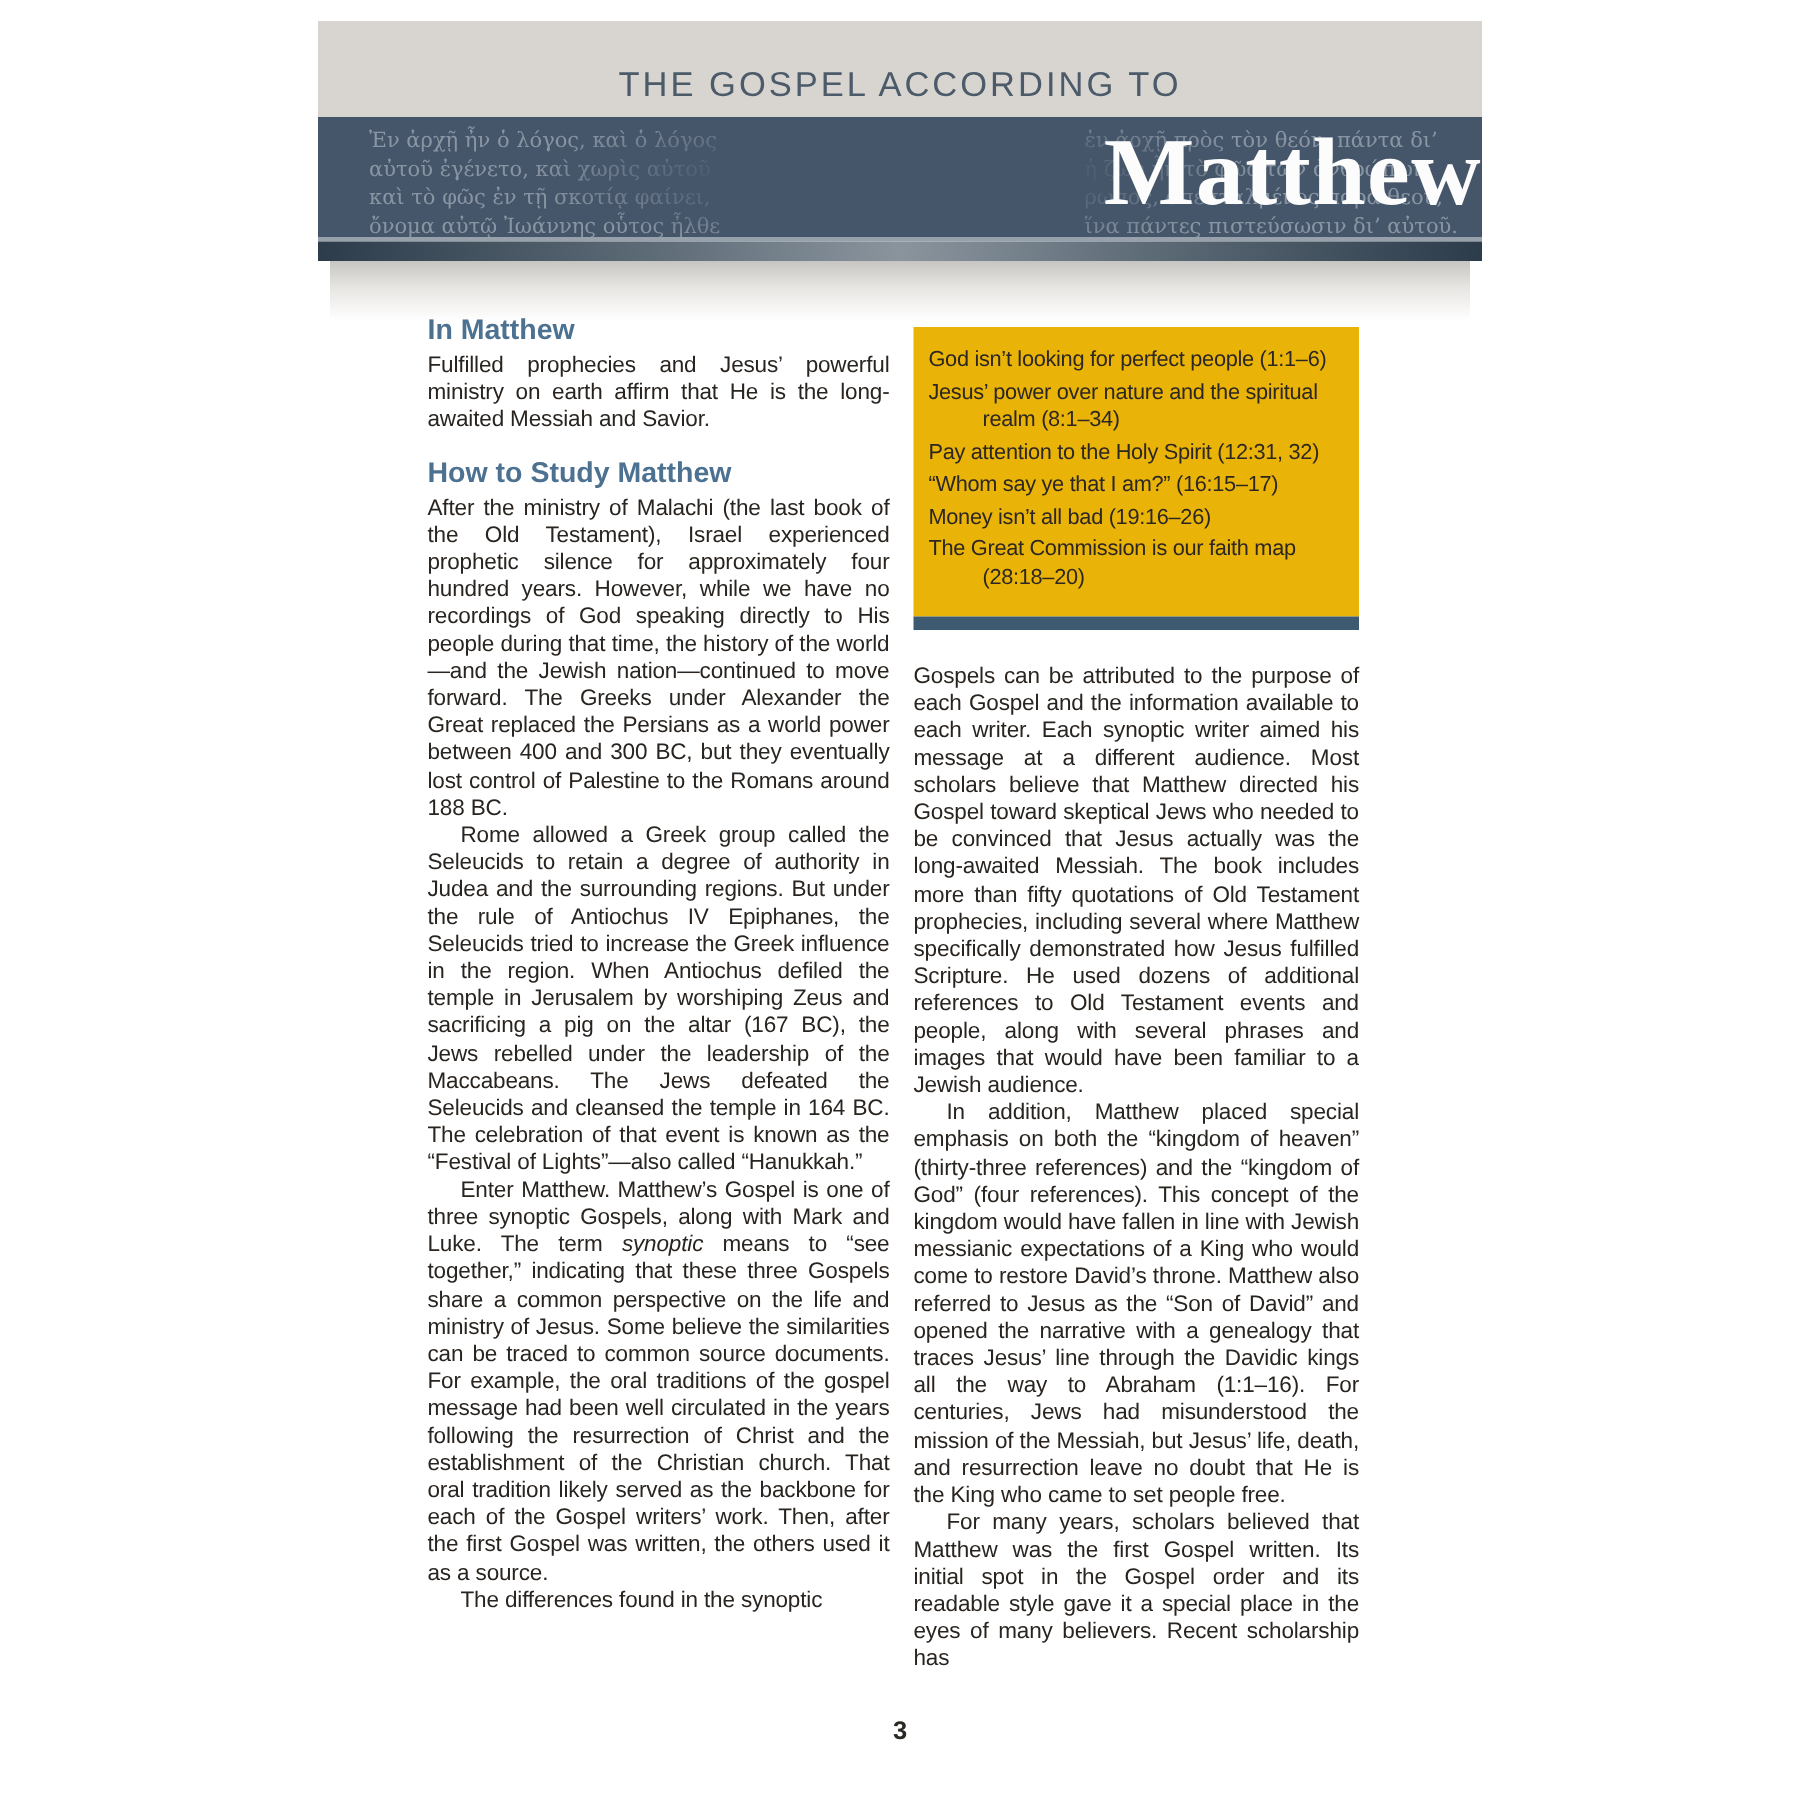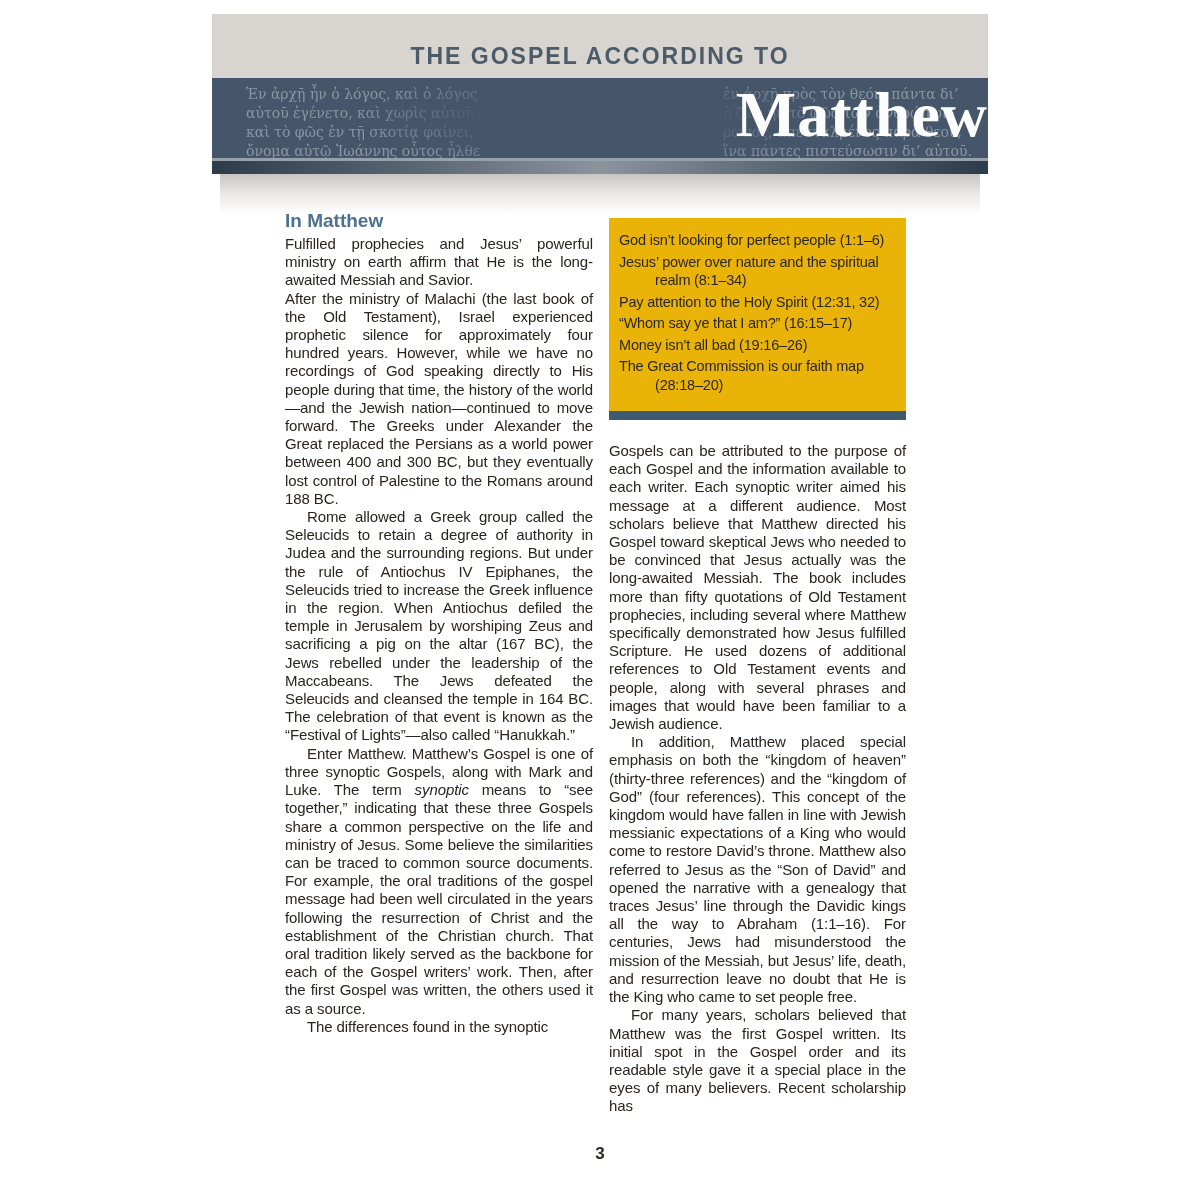--- a/index.html
+++ b/index.html
@@ -12,21 +12,21 @@
   .page { position: relative; width: 1200px; height: 1200px; background: #fff; overflow: hidden; }
 
   
   .banner { position: absolute; left: 212px; top: 14px; width: 776px; }
   .kicker-band {
     height: 64px; background: #d8d5d1;
     display: flex; align-items: flex-end; justify-content: center;
     padding-bottom: 8px; box-sizing: border-box;
   }
   .kicker {
-    font-size: 23px; font-weight: bold; letter-spacing: 2px; color: #4c5b69;
+    font-size: 23px; font-weight: normal; letter-spacing: 2px; color: #4c5b69;
   }
   .title-band { position: relative; height: 80px; background: #46566a; overflow: hidden; }
   .greek {
     position: absolute; top: 7px;
     font-family: "DejaVu Serif", serif;
     font-size: 14px; line-height: 19px;
     color: #99a5b2; opacity: 0.8; white-space: nowrap;
   }
   .greek-left { left: 34px; }
   .greek-right { right: 16px; }
@@ -117,20 +117,21 @@
     <div class="grad-strip"></div>
     <div class="shadow-fade"></div>
   </header>
 
   <main>
 
     <section class="col col-left">
       <h2 class="head">In Matthew</h2>
       <p>Fulfilled prophecies and Jesus’ powerful ministry on earth affirm that He is the long-awaited Messiah and Savior.</p>
 
+      <h2 class="head mt">How to Study Matthew</h2>
       <p>After the ministry of Malachi (the last book of the Old Testament), Israel experienced prophetic silence for approximately four hundred years. However, while we have no recordings of God speaking directly to His people during that time, the history of the world—and the Jewish nation—continued to move forward. The Greeks under Alexander the Great replaced the Persians as a world power between 400 and 300 BC, but they eventually lost control of Palestine to the Romans around 188 BC.</p>
       <p class="ind">Rome allowed a Greek group called the Seleucids to retain a degree of authority in Judea and the surrounding regions. But under the rule of Antiochus IV Epiphanes, the Seleucids tried to increase the Greek influence in the region. When Antiochus defiled the temple in Jerusalem by worshiping Zeus and sacrificing a pig on the altar (167 BC), the Jews rebelled under the leadership of the Maccabeans. The Jews defeated the Seleucids and cleansed the temple in 164 BC. The celebration of that event is known as the “Festival of Lights”—also called “Hanukkah.”</p>
       <p class="ind"><span>Enter Matthew. Matthew’s Gospel is one of three synoptic Gospels, along with Mark and Luke. The term </span><i>synoptic</i><span> means to “see together,” indicating that these three Gospels share a common perspective on the life and ministry of Jesus. Some believe the similarities can be traced to common source documents. For example, the oral traditions of the gospel message had been well circulated in the years following the resurrection of Christ and the establishment of the Christian church. That oral tradition likely served as the backbone for each of the Gospel writers’ work. Then, after the first Gospel was written, the others used it as a source.</span></p>
       <p class="ind">The differences found in the synoptic</p>
     </section>
 
     <section class="col col-right">
       <aside class="hl-box">
         <div class="hl-body">
           <div class="hl-item">God isn’t looking for perfect people (1:1–6)</div>

